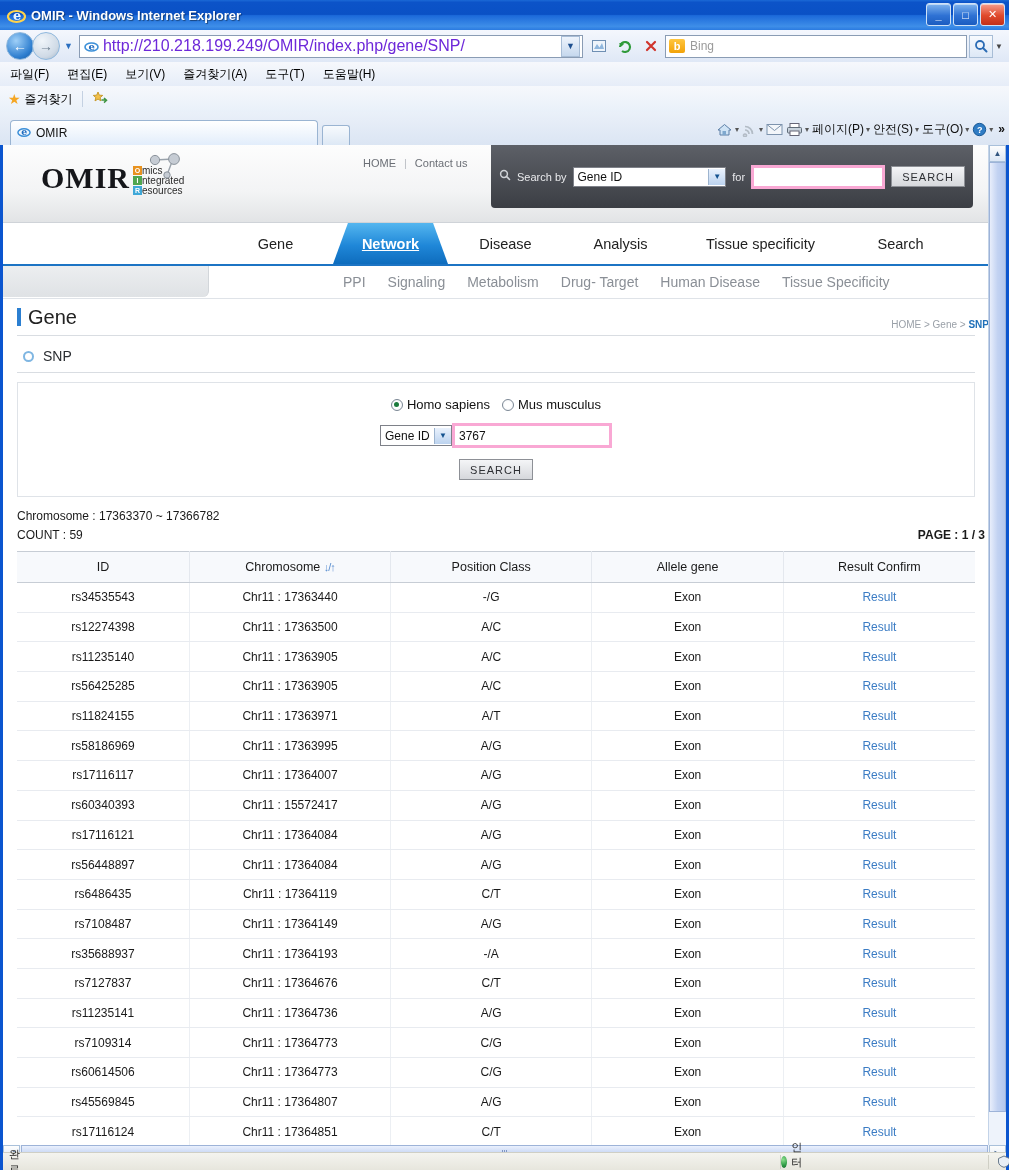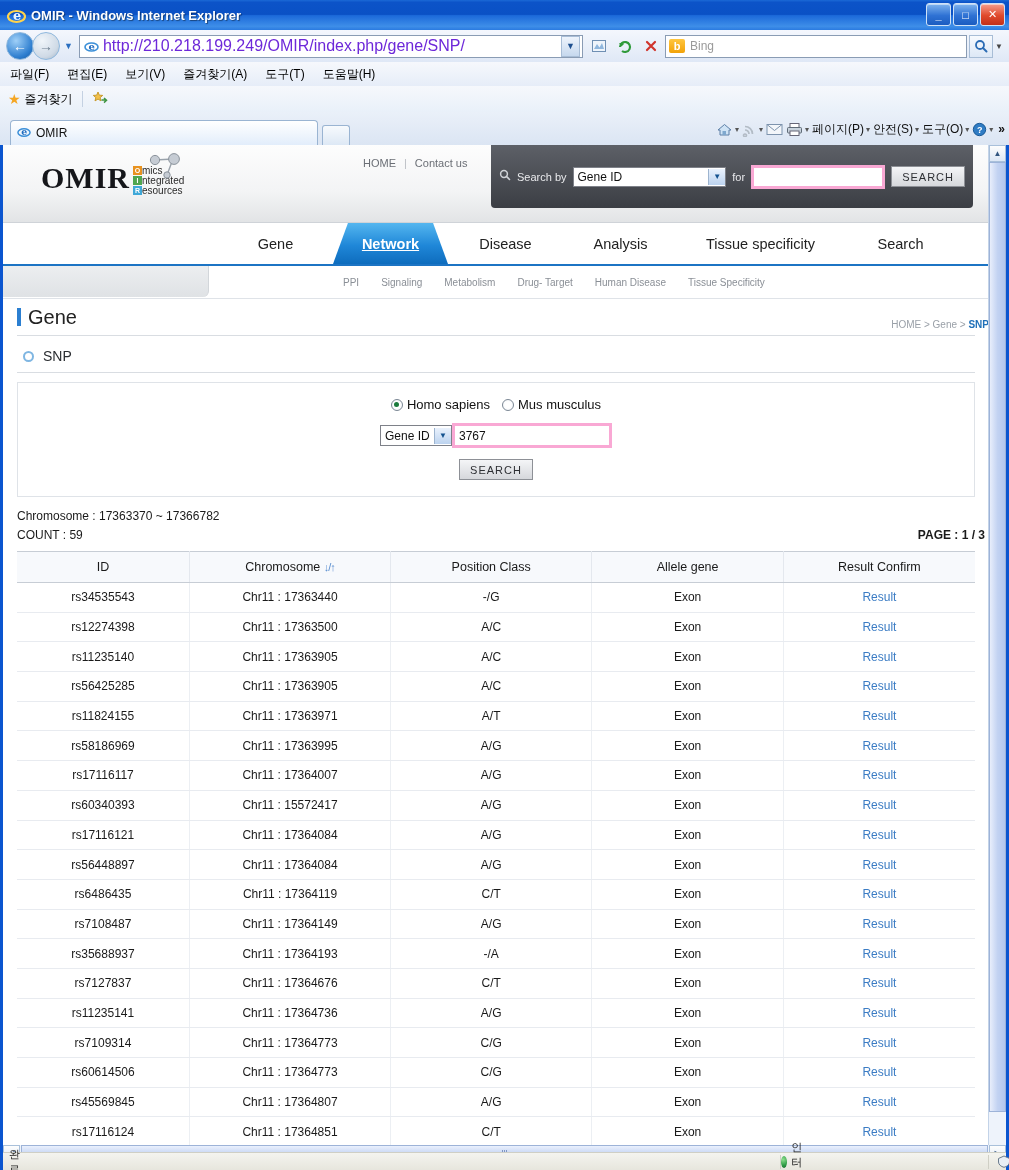--- a/index.html
+++ b/index.html
@@ -213,21 +213,21 @@
   .navitem.active{
     color:#fff;font-weight:bold;text-decoration:underline;
     background:linear-gradient(to bottom,#54b6ef 0%,#1f87d8 55%,#0e6cbd 100%);
     clip-path:polygon(13% 0,87% 0,100% 100%,0% 100%);
   }
   .subnav{
     position:relative;height:32px;background:#fff;
     display:flex;align-items:center;padding-left:340px;gap:22px;
     border-bottom:1px solid #dfe3e8;
   }
-  .subnav span{font-size:10px;color:#8a8f96;white-space:nowrap;}
+  .subnav span{font-size:14px;color:#8a8f96;white-space:nowrap;}
   .subleft{
     position:absolute;left:0;top:0;width:205px;height:31px;
     background:linear-gradient(to bottom,#eceef0,#dfe2e5);
     border-radius:0 0 6px 0;border-right:1px solid #d2d6da;
   }
 
   
   .content{position:relative;padding:0 14px;background:#fff;}
   .pagehead{
     position:relative;height:36px;display:flex;align-items:center;

